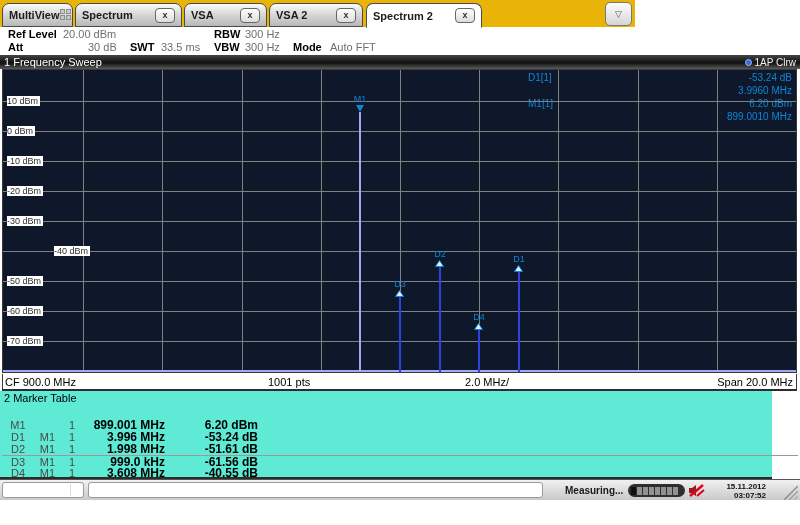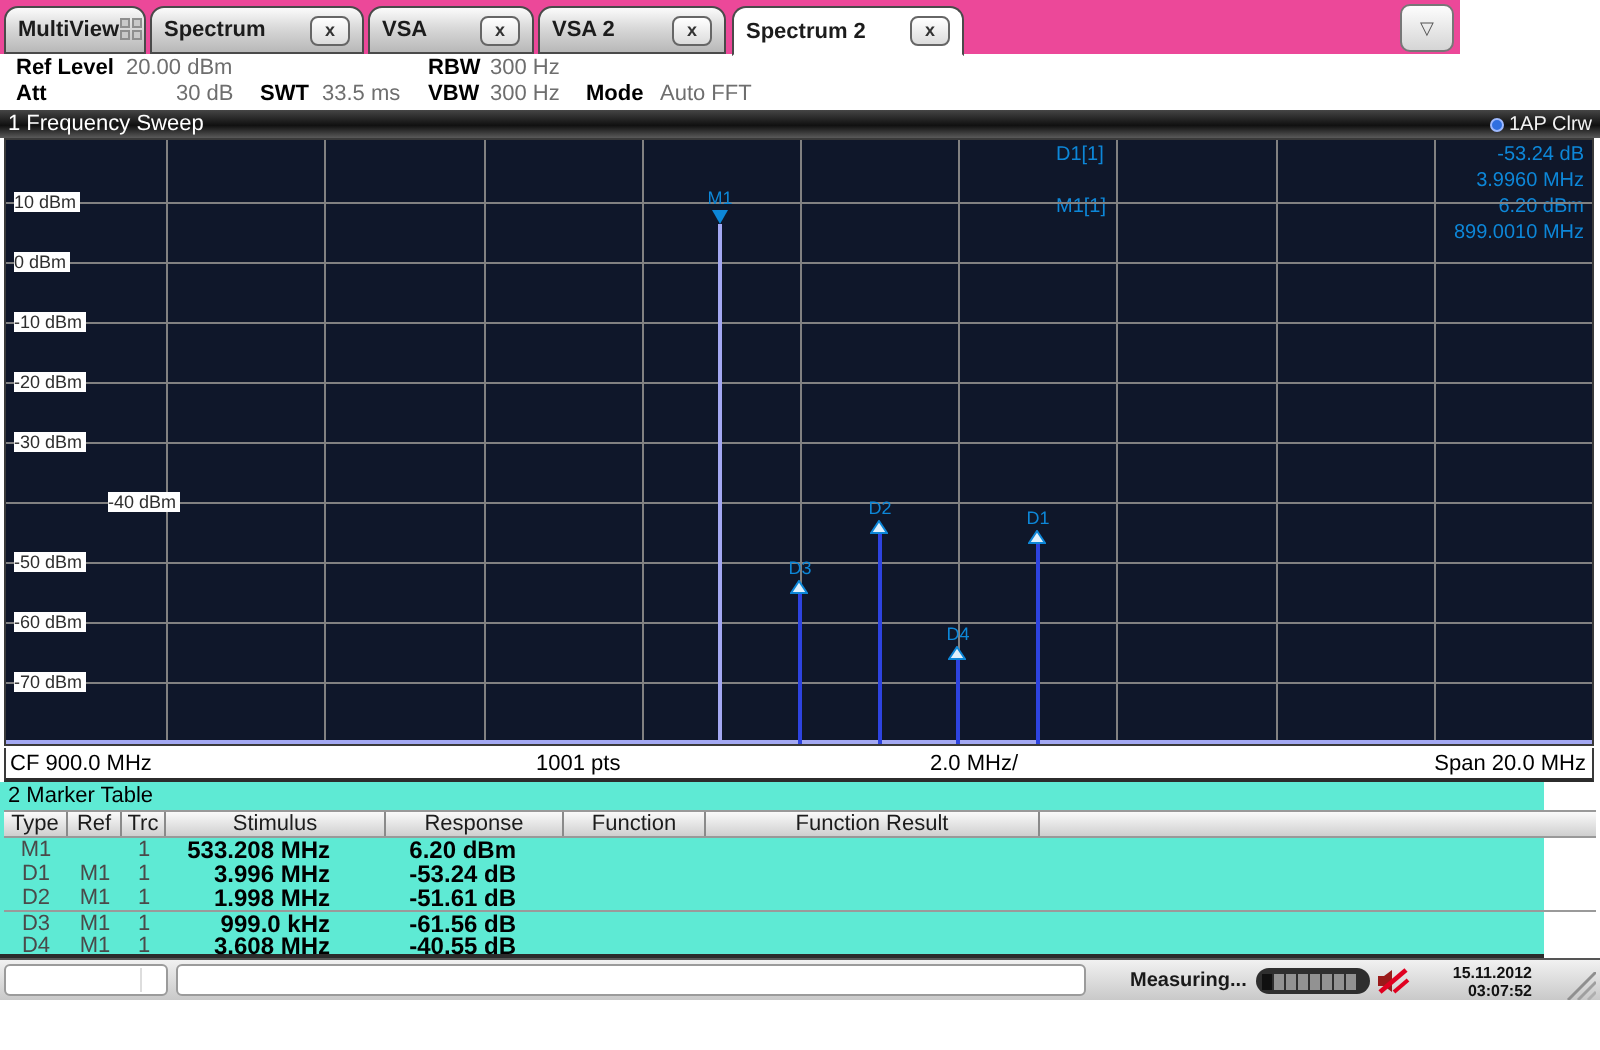--- a/index.html
+++ b/index.html
@@ -1,21 +1,21 @@
 <!DOCTYPE html>
 <html><head>
 <meta charset="utf-8">
 <style>
   html,body{margin:0;padding:0;background:#fff;}
   *{box-sizing:border-box;}
   .screen{position:relative;width:800px;height:525px;background:#fff;overflow:hidden;
           font-family:"Liberation Sans","DejaVu Sans",sans-serif;font-size:11px;color:#111;}
 
   
-  .tabbar{position:absolute;left:0;top:0;width:730px;height:27px;background:#ec4899;}
+  .tabbar{position:absolute;left:0;top:0;width:635px;height:27px;background:#eab308;}
   .tab{position:absolute;top:3px;height:24px;border:1px solid #4a4a4a;border-radius:7px 7px 0 0;
        background:linear-gradient(180deg,#fbfbfb,#d9d9d9 45%,#b8b8b8);
        display:flex;align-items:center;padding:0 6px;font-weight:bold;color:#1c1c1c;}
   .tab.active{background:#fff;height:25px;border-bottom:1px solid #fff;z-index:3;}
   .tab .lbl{white-space:nowrap;}
   .closebtn{margin-left:auto;width:20px;height:15px;border:1px solid #666;border-radius:4px;
             background:linear-gradient(180deg,#fff,#dcdcdc);font-size:9px;font-weight:bold;color:#333;
             display:flex;align-items:center;justify-content:center;line-height:1;}
   .gridicon{margin-left:auto;width:12px;height:12px;display:grid;grid-template-columns:5px 5px;
             grid-template-rows:5px 5px;gap:1px;}
@@ -224,36 +224,26 @@
 
   <div class="cfbar">
     <span class="it" style="left:2px;">CF 900.0 MHz</span>
     <span class="it" style="left:265px;">1001 pts</span>
     <span class="it" style="left:462px;">2.0 MHz/</span>
     <span class="it" style="right:3px;">Span 20.0 MHz</span>
   </div>
 
   <div class="mtable">
     <div class="mtitle">2 Marker Table</div>
-    <div class="mhead">
-      <div class="hcell c-type">Type</div>
-      <div class="hcell c-ref">Ref</div>
-      <div class="hcell c-trc">Trc</div>
-      <div class="hcell c-stim">Stimulus</div>
-      <div class="hcell c-resp">Response</div>
-      <div class="hcell c-func">Function</div>
-      <div class="hcell c-fres">Function Result</div>
-      <div class="hcell c-fill"></div>
-    </div>
     <div class="mrows" id="mrows">
         <div class="mrow">
           <div class="mcell type">M1</div>
           <div class="mcell ref"></div>
           <div class="mcell trc">1</div>
-          <div class="mcell stim">533.208 MHz</div>
+          <div class="mcell stim">899.001 MHz</div>
           <div class="mcell resp">6.20 dBm</div>
           <div class="mcell func"></div>
           <div class="mcell fres"></div>
         </div>
         <div class="mrow">
           <div class="mcell type">D1</div>
           <div class="mcell ref">M1</div>
           <div class="mcell trc">1</div>
           <div class="mcell stim">3.996 MHz</div>
           <div class="mcell resp">-53.24 dB</div>

